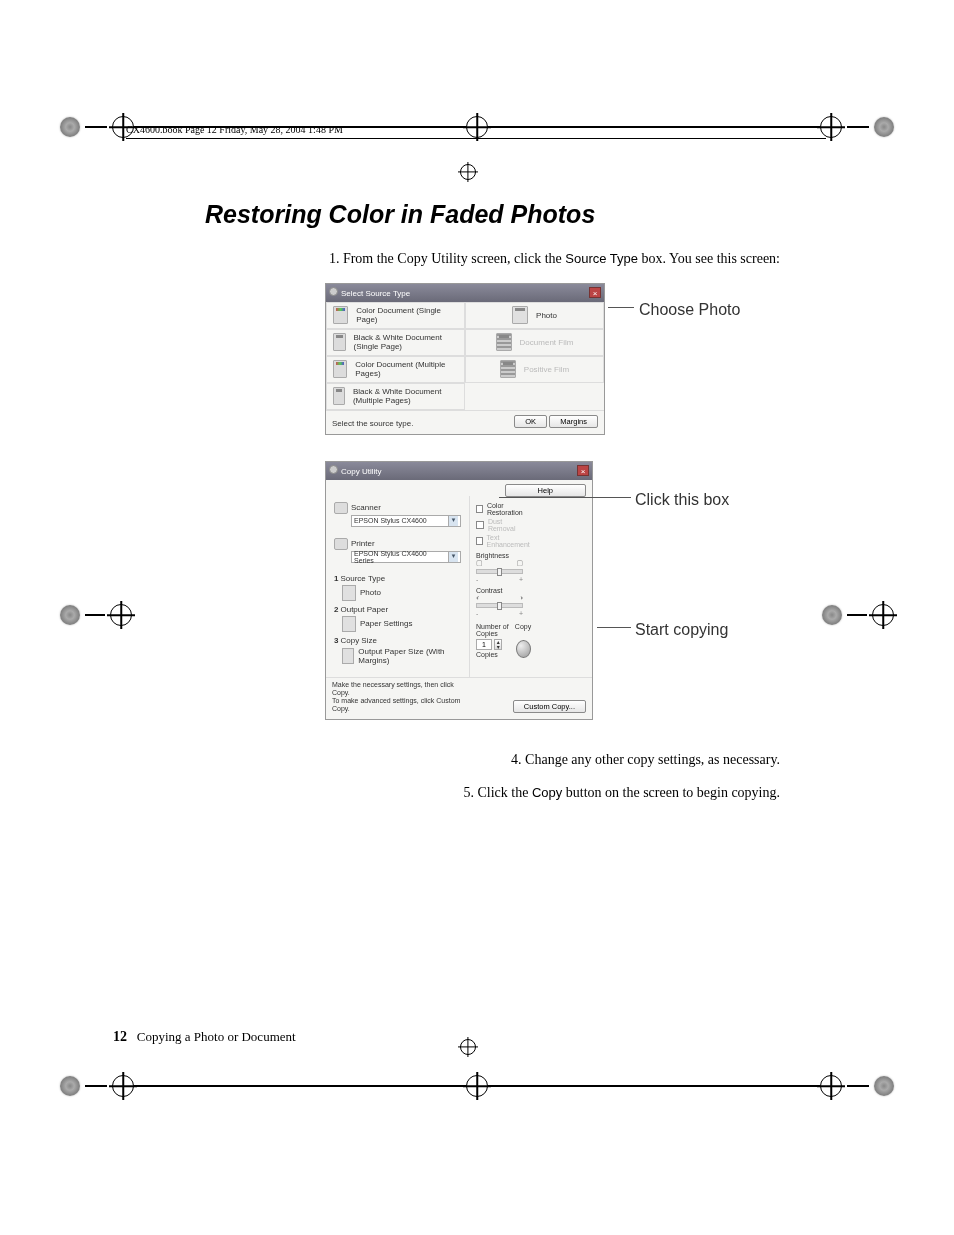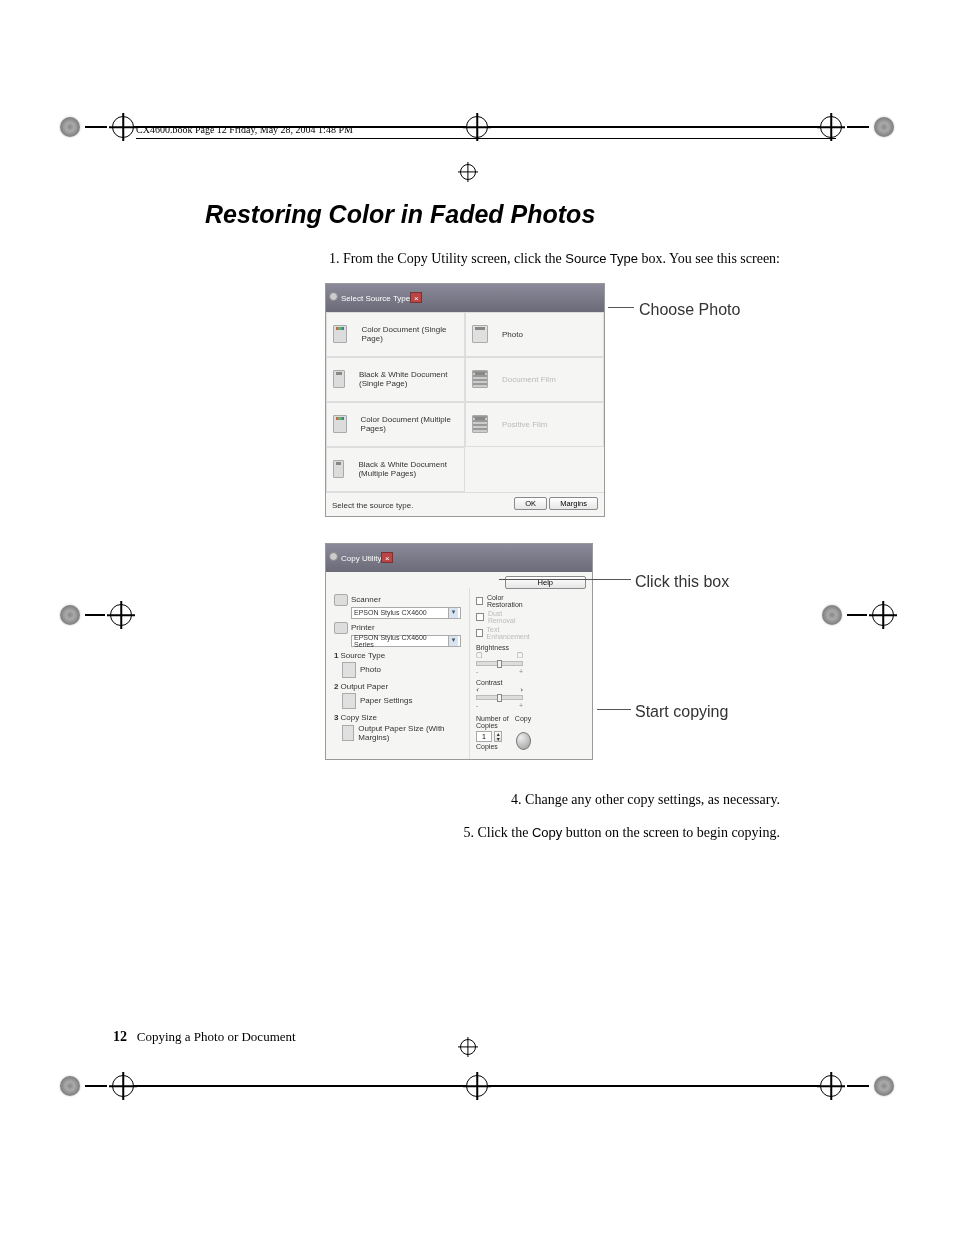--- a/index.html
+++ b/index.html
@@ -33,21 +33,21 @@
     .crop-top .hline { flex: 1; }
     .crop-bottom { bottom: 138px; left: 60px; right: 60px; }
     .crop-bottom .hline { flex: 1; }
 
     
     .crop-left-mid { top: 604px; left: 60px; }
     .crop-right-mid { top: 604px; right: 60px; flex-direction: row-reverse; }
     .crop-left-mid .hline, .crop-right-mid .hline { width: 20px; }
 
     .header-line {
-      position: absolute; top: 124px; left: 136px; font-size: 10px; color: #000;
+      position: absolute; top: 124px; left: 126px; font-size: 10px; color: #000;
       font-family: Georgia, serif;
     }
     .header-line::after {
       content: ""; position: absolute; left: 0; top: 14px; width: 700px; height: .8px; background: #000;
     }
     .crosshair-small {
       width: 16px; height: 16px; border: 1.2px solid #000; border-radius: 50%; position: absolute; top: 164px; left: 460px;
     }
     .crosshair-small::before, .crosshair-small::after { content:""; position:absolute; background:#000; }
     .crosshair-small::before { left:50%; top:-3px; bottom:-3px; width:1.2px; transform:translateX(-50%);}
@@ -65,29 +65,29 @@
     ol li .num { display: inline-block; width: 24px; }
     .sans { font-family: Arial, Helvetica, sans-serif; font-size: 13px; }
 
     
     .dialog {
       position: relative; border: 1px solid #999; background: #f5f5f3;
       font-family: Tahoma, Arial, sans-serif; font-size: 8px; color: #333;
       margin-left: 120px;
     }
     .titlebar {
-      display: flex; align-items: center; 
-      background: linear-gradient(#8a8a9a, #6a6a78); color: #fff; height: 28px;
+      display: flex; align-items: center; justify-content: space-between;
+      background: linear-gradient(#8a8a9a, #6a6a78); color: #fff; height: 18px;
       padding: 0 3px; font-size: 8px;
     }
     .titlebar .ticon { display:inline-block; width:9px; height:9px; background:#ccc; border:1px solid #888; border-radius:50%; margin-right:3px;}
     .close-btn { width: 12px; height: 11px; background: #b44; color:#fff; font-size:8px; line-height:11px; text-align:center; border:1px solid #733; }
     .st-grid { display: flex; }
     .st-col { width: 50%; }
-    .st-cell { display:flex; align-items:center; padding: 4px 6px; border: 1px solid #ddd; gap:14px; height:45px; }
+    .st-cell { display:flex; align-items:center; padding: 4px 6px; border: 1px solid #ddd; gap:8px; height:27px;justify-content:center; }
     .st-icon { width: 16px; height: 18px; background:#dcdcdc; border:1px solid #aaa; position:relative; border-radius:1px;}
     .st-icon::before { content:""; position:absolute; top:1px; left:2px; right:2px; height:3px; background:#888; }
     .st-icon.ci::before { background: linear-gradient(90deg,#c55,#5c5,#55c); }
     .st-icon.ph { background:#e0e0e0;}
     .st-icon.fl { background: repeating-linear-gradient(#999,#999 2px,#ccc 2px,#ccc 4px); }
     .st-footer { border-top:1px solid #ddd; padding: 4px 6px 6px; display:flex; justify-content:space-between; align-items:flex-end;}
     .win-btn { background: linear-gradient(#fff,#e6e6e6); border:1px solid #8a8a8a; border-radius:2px; font-size:7.5px; padding:1px 10px; }
     .dim { color:#bbb; }
 
     
@@ -96,21 +96,21 @@
 
     .d1 { width: 280px; }
     .d2 { width: 268px; }
 
     
     .d2-body { display:flex; }
     .d2-left { flex:1; padding: 6px 8px 8px; position:relative;}
     .d2-right { width: 98px; border-left:1px solid #ddd; padding: 6px 6px 8px;}
     .d2 .help { float:right; }
     .dev-icon { width:14px; height:12px; display:inline-block; vertical-align:middle; margin-right:3px; border:1px solid #aaa; background:#ddd; border-radius:2px;}
-    .field-row { margin-bottom:3px; }
+    .field-row { margin-bottom:11px; }
     .combo { background:#fff; border:1px solid #aaa; height:12px; font-size:7px; padding:0 2px; display:flex; justify-content:space-between; align-items:center; width:110px; margin-left:17px; margin-top:1px;}
     .combo .chev { width:10px; height:10px; background:#d8e4f0; border-left:1px solid #aaa; text-align:center; line-height:8px; color:#456;}
     .step-num { font-weight:bold; margin-right:2px; }
     .sel-box { display:flex; align-items:center; gap:4px; margin:2px 0 4px 8px;}
     .sel-ico { width:14px; height:16px; background:#e0e0e0; border:1px solid #aaa;}
     .cb { display:flex; align-items:center; gap:4px; font-size:7px; margin-bottom:2px;}
     .cb .box { width:8px; height:8px; border:1px solid #888; background:#fff;}
     .slider-row { font-size:7px; margin-top:4px;}
     .slider { height:5px; background:#ddd; border:1px solid #bbb; position:relative; margin:2px 8px 2px 0;}
     .slider .thumb { position:absolute; top:-2px; left:45%; width:5px; height:8px; background:#f4f4f4; border:1px solid #888;}
@@ -337,20 +337,25 @@
           <div style="display:flex; justify-content:space-between; align-items:center; margin-top:2px;">
             <span>
               <input style="width: 16px; height: 11px; font-size: 7px; border: 1px solid rgb(170, 170, 170); text-align: center;" value="1">
               <span style="display:inline-block; width:8px; height:11px; border:1px solid #aaa; background:linear-gradient(#fff,#ddd); vertical-align:top; font-size:6px; text-align:center; line-height:5px;">▴<br>▾</span>
               <span style="font-size:7px;">Copies</span>
             </span>
             <span class="copy-ico"></span>
           </div>
         </div>
       </div>
+      <div class="d2-footer">
+        <div class="note" style="white-space:pre-line;">Make the necessary settings, then click Copy.
+To make advanced settings, click Custom Copy.</div>
+        <button class="win-btn">Custom Copy...</button>
+      </div>
     </div>
     <div class="callout-line" style="top:36px; left:294px; width:132px;"></div>
     <div class="callout" style="top:30px; left:430px;">Click this box</div>
     <div class="callout-line" style="top:166px; left:392px; width:34px;"></div>
     <div class="callout" style="top:160px; left:430px;">Start copying</div>
   </div>
 
   <ol>
     <li>
       <span class="num">4.</span>

